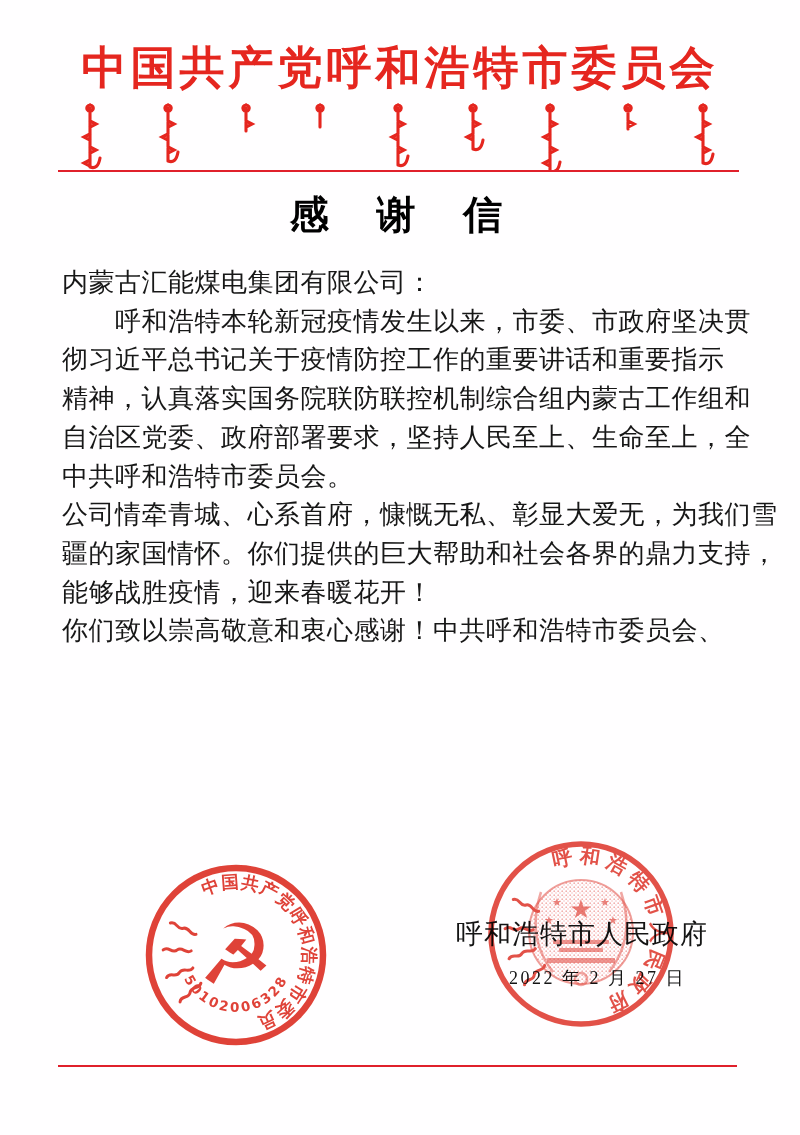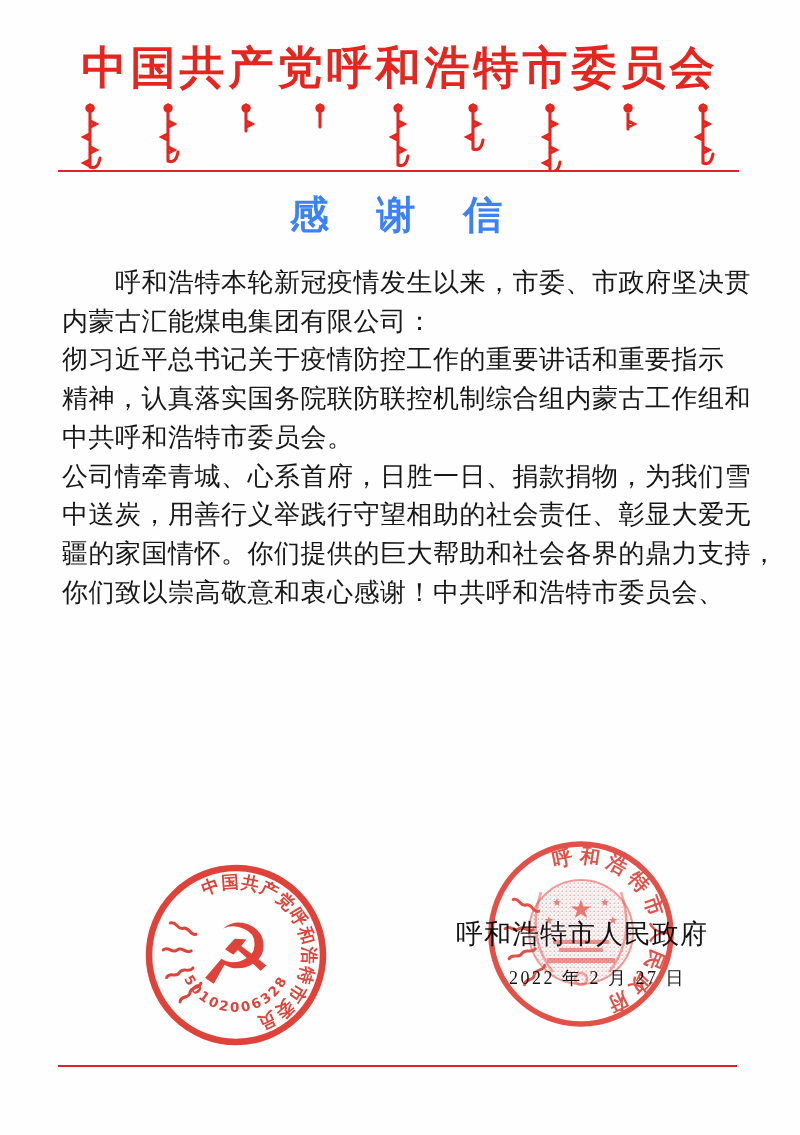--- a/index.html
+++ b/index.html
@@ -17,21 +17,21 @@
   }
   .mongolian-row{position:absolute;top:98px;left:58px;width:684px;height:72px;}
   .head-rule{
     position:absolute;top:170px;left:58px;width:681px;height:2px;
     background:#e0202b;
   }
 
   
   .doc-title{
     position:absolute;top:188px;left:0;width:800px;text-align:center;
-    color:#3b82f6;font-weight:bold;font-size:39px;letter-spacing:8px;word-spacing:22px;
+    color:#000000;font-weight:bold;font-size:39px;letter-spacing:8px;word-spacing:22px;
     white-space:pre;
   }
 
   
   .letter-body{
     position:absolute;top:264px;left:62px;width:690px;
     color:#171717;font-size:26px;
   }
   .letter-body .line{
     line-height:38.7px;white-space:pre;letter-spacing:.5px;
@@ -72,28 +72,29 @@
         <path d="M570,7 a3.2,3.2 0 1 0 .1,0 M570,10 V31 M570,23 l6,3 l-6,3"></path>
         <path d="M645,7 a3.2,3.2 0 1 0 .1,0 M645,10 V65 M645,23 l6,3 l-6,3 M645,36 l-6,3 l6,3 M645,49 l6,3 l-6,3 M645,65 q8,3 10,-9"></path>
       </g>
   </svg>
 
   <div class="head-rule"></div>
 
   <div class="doc-title">感 谢 信</div>
 
   <div class="letter-body">
+    <div class="line">内蒙古汇能煤电集团有限公司：</div>
     <div class="line">　　呼和浩特本轮新冠疫情发生以来，市委、市政府坚决贯</div>
-    <div class="line">内蒙古汇能煤电集团有限公司：</div>
     <div class="line">彻习近平总书记关于疫情防控工作的重要讲话和重要指示</div>
     <div class="line">精神，认真落实国务院联防联控机制综合组内蒙古工作组和</div>
+    <div class="line">自治区党委、政府部署要求，坚持人民至上、生命至上，全</div>
     <div class="line">中共呼和浩特市委员会。</div>
-    <div class="line">公司情牵青城、心系首府，日胜一日、捐款捐物，为我们雪</div>
-    <div class="line">中送炭，用善行义举践行守望相助的社会责任、彰显大爱无</div>
+    <div class="line">公司情牵青城、心系首府，慷慨无私、彰显大爱无，为我们雪</div>
     <div class="line">疆的家国情怀。你们提供的巨大帮助和社会各界的鼎力支持，</div>
+    <div class="line">能够战胜疫情，迎来春暖花开！</div>
     <div class="line">你们致以崇高敬意和衷心感谢！中共呼和浩特市委员会、</div>
   </div>
 
   <div class="sig sig-right">呼和浩特市人民政府</div>
   <div class="sig sig-date">2022 年 2 月 27 日</div>
 
   <svg class="seal seal-left" viewBox="0 0 190 190">
     <circle cx="95" cy="95" r="87" fill="none" stroke="#dd3227" stroke-width="6.5"></circle>
     <path id="lsealArc" d="M63.6,35.8 A67,67 0 1 1 108.9,160.5" fill="none"></path>
     <text font-size="17.5" fill="#dd3227" letter-spacing="1" font-weight="bold">

